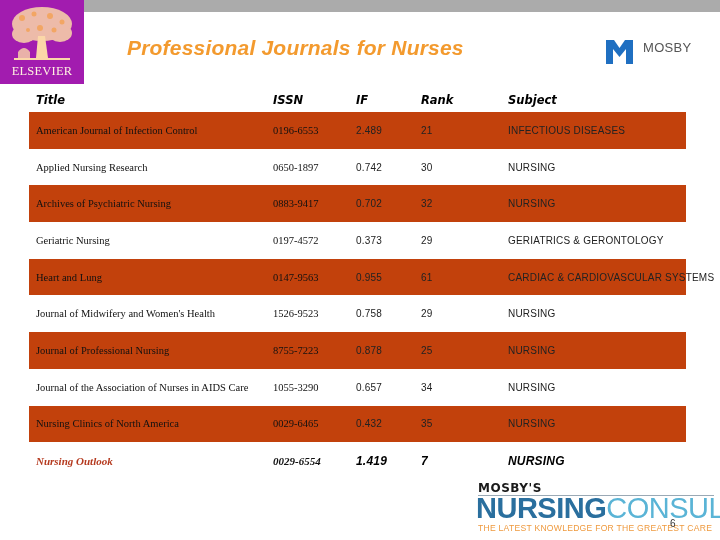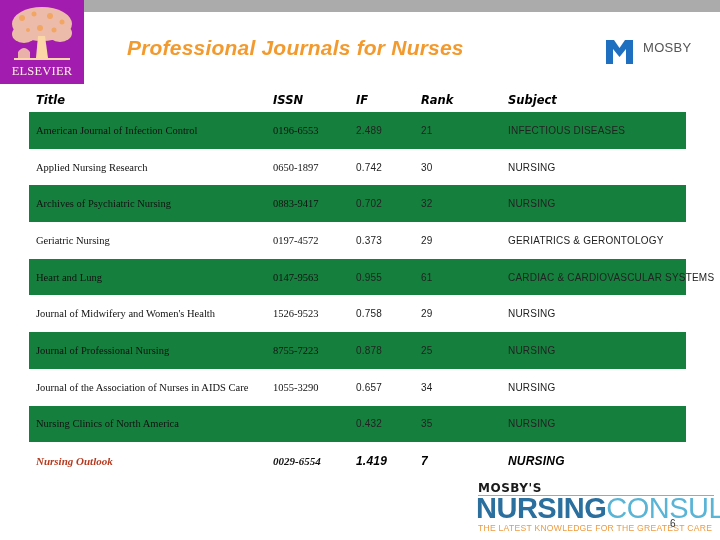--- a/index.html
+++ b/index.html
@@ -15,21 +15,21 @@
 
   .slide-title { position: absolute; left: 127px; top: 36px; font-size: 21px; font-weight: bold; font-style: italic;
     color: #f39a2e; letter-spacing: 0.2px; }
 
   .mosby-logo { position: absolute; left: 606px; top: 40px; display: flex; align-items: flex-start; }
   .mosby-logo .mark { width: 27px; height: 24px; }
   .mosby-logo .word { margin-left: 10px; font-size: 13px; color: #555555; letter-spacing: 0.3px; }
 
   .journal-table { position: absolute; left: 29px; top: 88px; width: 657px; }
   .row { position: relative; width: 657px; height: 36.7px; }
-  .row.shaded { background: #15803d; }
+  .row.shaded { background: #c2410c; }
   .row.header { height: 24px; }
   .cell { position: absolute; top: 0; height: 100%; display: flex; align-items: center; white-space: nowrap; color: #111; }
 
   .c-title { left: 7px; }
   .c-issn { left: 244px; }
   .c-if { left: 327px; }
   .c-rank { left: 392px; }
   .c-subj { left: 439px; margin-left: 40px; }
 
   .header .cell { font-family: "DejaVu Sans", sans-serif; font-size: 11.5px; font-weight: bold; font-style: italic; color: #000; }
@@ -149,20 +149,21 @@
   </div>
   <div class="row body-row">
     <div class="cell c-title">Journal of the Association of Nurses in AIDS Care</div>
     <div class="cell c-issn">1055-3290</div>
     <div class="cell c-if">0.657</div>
     <div class="cell c-rank">34</div>
     <div class="cell c-subj">NURSING</div>
   </div>
   <div class="row body-row shaded">
     <div class="cell c-title">Nursing Clinics of North America</div>
+    <div class="cell c-issn">0029-6465</div>
     <div class="cell c-if">0.432</div>
     <div class="cell c-rank">35</div>
     <div class="cell c-subj">NURSING</div>
   </div>
   <div class="row body-row highlight">
     <div class="cell c-title">Nursing Outlook</div>
     <div class="cell c-issn">0029-6554</div>
     <div class="cell c-if">1.419</div>
     <div class="cell c-rank">7</div>
     <div class="cell c-subj">NURSING</div>

